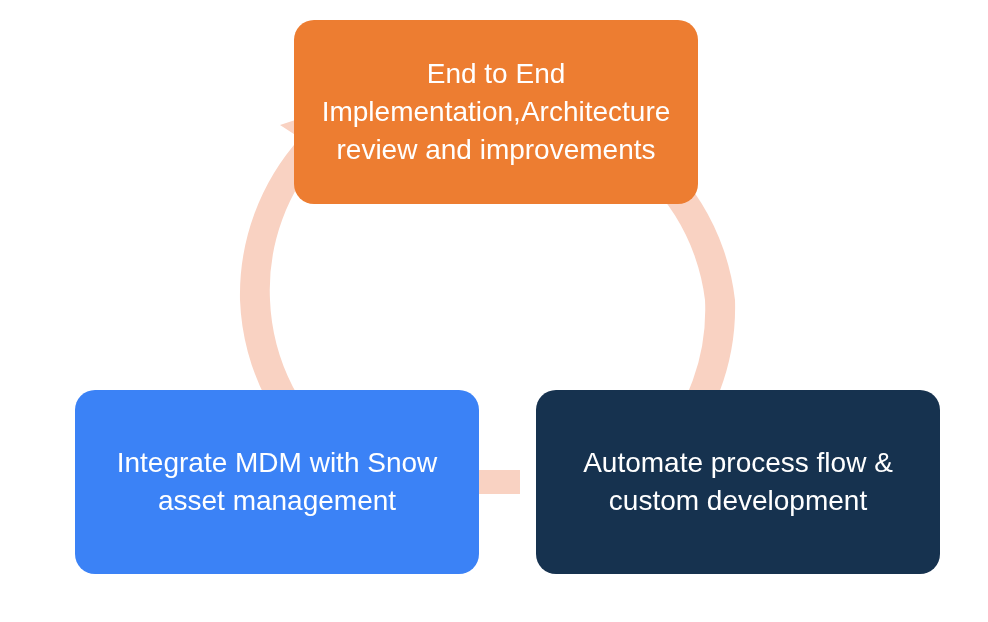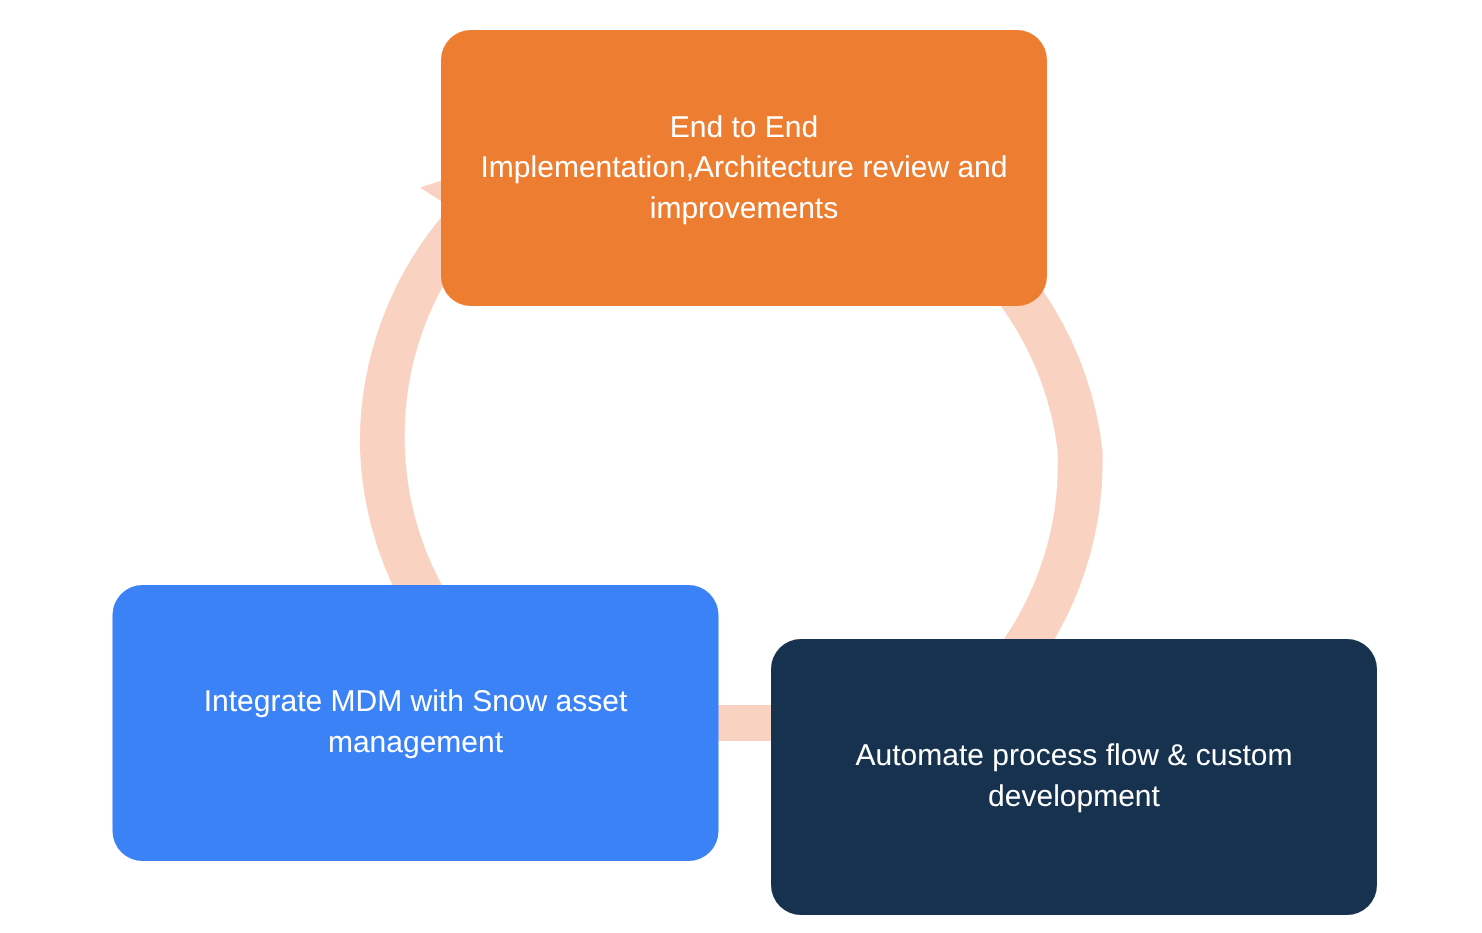--- a/index.html
+++ b/index.html
@@ -21,21 +21,21 @@
     z-index: 0;
   }
   .box {
     position: absolute;
     border-radius: 20px;
     color: #ffffff;
     display: flex;
     align-items: center;
     justify-content: center;
     text-align: center;
-    font-size: 20px;
+    font-size: 28px;
     line-height: 1.35;
     padding: 20px 26px;
     box-sizing: border-box;
     z-index: 2;
   }
   .box-top {
     top: 20px;
     left: 294px;
     width: 404px;
     height: 184px;
@@ -43,25 +43,24 @@
   }
   .box-bottom-left {
     top: 390px;
     left: 75px;
     width: 404px;
     height: 184px;
     background: #3b82f6;
   }
   .box-bottom-right {
     top: 390px;
-    left: 514px;
+    left: 536px;
     width: 404px;
     height: 184px;
     background: #16324F;
-    margin-top: 36px;
   }
   .connector-bottom {
     position: absolute;
     top: 470px;
     left: 475px;
     width: 45px;
     height: 24px;
     background: #F9D2C2;
     z-index: 1;
   }

